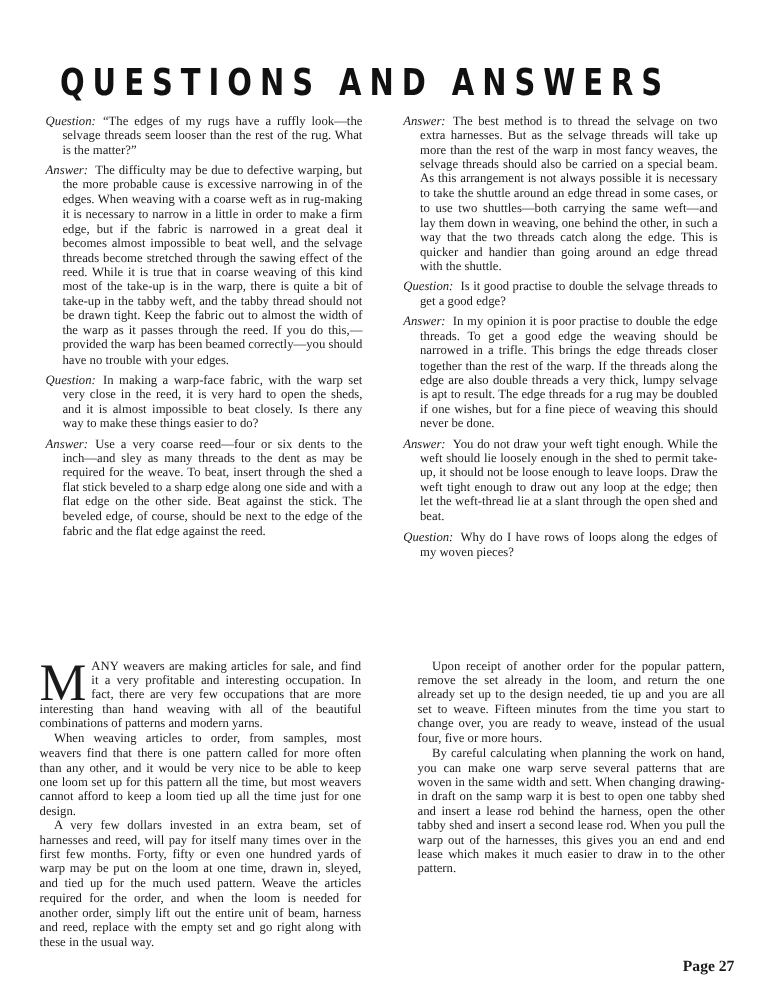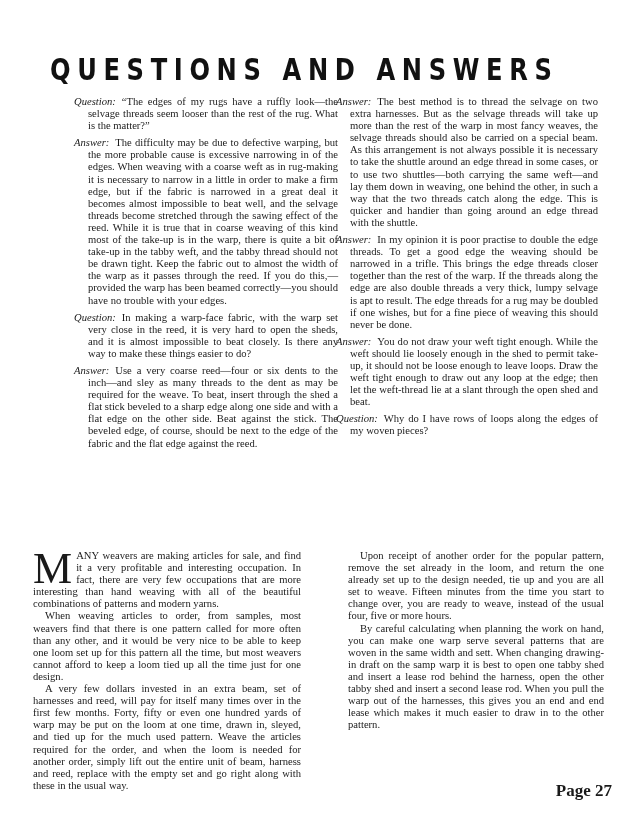--- a/index.html
+++ b/index.html
@@ -7,40 +7,41 @@
   .page { position:absolute; left:0; top:0; width:634px; height:823px; }
   .header-row { position:absolute; left:50px; right:30px; display:flex; align-items:baseline; justify-content:space-between; }
   .big-title { font-family:"DejaVu Sans", "Liberation Sans", sans-serif; font-weight:bold; font-size:31px; letter-spacing:8.5px; color:#111; transform:scaleX(0.78); transform-origin:left center; white-space:nowrap; line-height:1; }
   .col { position:absolute; font-size:10.6px; line-height:12.1px; text-align:justify; }
   .qa { margin:0 0 5px 0; padding-left:14px; text-indent:-14px; }
   .qa .lbl { font-style:italic; margin-right:6px; }
   .para { margin:0; text-indent:12px; }
   .para.first { text-indent:0; }
   .dropcap { float:left; font-size:44px; line-height:34px; margin:2px 4px 0 0; font-weight:normal; }
   .smallcaps { font-variant:small-caps; }
-  .page-num { position:absolute; right:22px; bottom:22px; font-weight:bold; font-size:17px; }
+  .page-num { position:absolute; right:22px; bottom:10px; font-weight:bold; font-size:13px; }
 </style>
 </head>
 <body>
 
 <div class="page">
 
   <div class="header-row" style="top:54px;">
     <div class="big-title">QUESTIONS AND ANSWERS</div>
 
   </div>
 
-  <div class="col" id="qa-left" style="left:38px; top:96px; width:264px;margin-left:36px;">
+  <div class="col" id="qa-left" style="left:38px; top:96px; width:264px;">
       <p class="qa"><span class="lbl">Question:</span><span>“The edges of my rugs have a ruffly look—the selvage threads seem looser than the rest of the rug. What is the matter?”</span></p>
       <p class="qa"><span class="lbl">Answer:</span><span>The difficulty may be due to defective warping, but the more probable cause is excessive narrowing in of the edges. When weaving with a coarse weft as in rug-making it is necessary to narrow in a little in order to make a firm edge, but if the fabric is narrowed in a great deal it becomes almost impossible to beat well, and the selvage threads become stretched through the sawing effect of the reed. While it is true that in coarse weaving of this kind most of the take-up is in the warp, there is quite a bit of take-up in the tabby weft, and the tabby thread should not be drawn tight. Keep the fabric out to almost the width of the warp as it passes through the reed. If you do this,—provided the warp has been beamed correctly—you should have no trouble with your edges.</span></p>
       <p class="qa"><span class="lbl">Question:</span><span>In making a warp-face fabric, with the warp set very close in the reed, it is very hard to open the sheds, and it is almost impossible to beat closely. Is there any way to make these things easier to do?</span></p>
       <p class="qa"><span class="lbl">Answer:</span><span>Use a very coarse reed—four or six dents to the inch—and sley as many threads to the dent as may be required for the weave. To beat, insert through the shed a flat stick beveled to a sharp edge along one side and with a flat edge on the other side. Beat against the stick. The beveled edge, of course, should be next to the edge of the fabric and the flat edge against the reed.</span></p>
     </div>
   <div class="col" id="qa-right" style="left:336px; top:96px; width:262px;">
       <p class="qa"><span class="lbl">Answer:</span><span>The best method is to thread the selvage on two extra harnesses. But as the selvage threads will take up more than the rest of the warp in most fancy weaves, the selvage threads should also be carried on a special beam. As this arrangement is not always possible it is necessary to take the shuttle around an edge thread in some cases, or to use two shuttles—both carrying the same weft—and lay them down in weaving, one behind the other, in such a way that the two threads catch along the edge. This is quicker and handier than going around an edge thread with the shuttle.</span></p>
+      <p class="qa"><span class="lbl">Question:</span><span>Is it good practise to double the selvage threads to get a good edge?</span></p>
       <p class="qa"><span class="lbl">Answer:</span><span>In my opinion it is poor practise to double the edge threads. To get a good edge the weaving should be narrowed in a trifle. This brings the edge threads closer together than the rest of the warp. If the threads along the edge are also double threads a very thick, lumpy selvage is apt to result. The edge threads for a rug may be doubled if one wishes, but for a fine piece of weaving this should never be done.</span></p>
       <p class="qa"><span class="lbl">Answer:</span><span>You do not draw your weft tight enough. While the weft should lie loosely enough in the shed to permit take-up, it should not be loose enough to leave loops. Draw the weft tight enough to draw out any loop at the edge; then let the weft-thread lie at a slant through the open shed and beat.</span></p>
       <p class="qa"><span class="lbl">Question:</span><span>Why do I have rows of loops along the edges of my woven pieces?</span></p>
     </div>
 
 
   <div class="col" style="left:33px; top:550px; width:268px;">
     <p class="para first">
       <span class="dropcap">M</span><span class="smallcaps">ANY</span>
       <span>weavers are making articles for sale, and find it a very profitable and interesting occupation. In fact, there are very few occupations that are more interesting than hand weaving with all of the beautiful combinations of patterns and modern yarns.</span>

